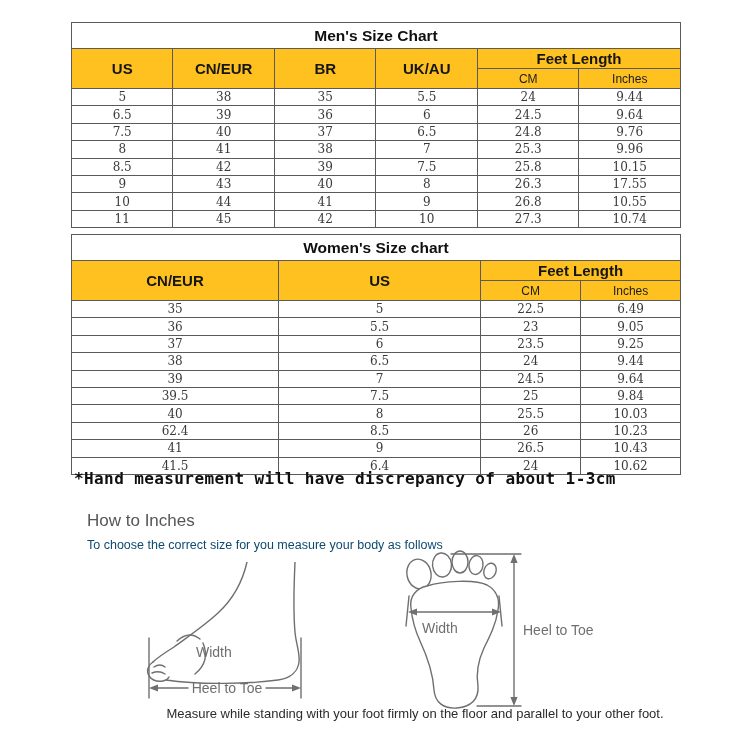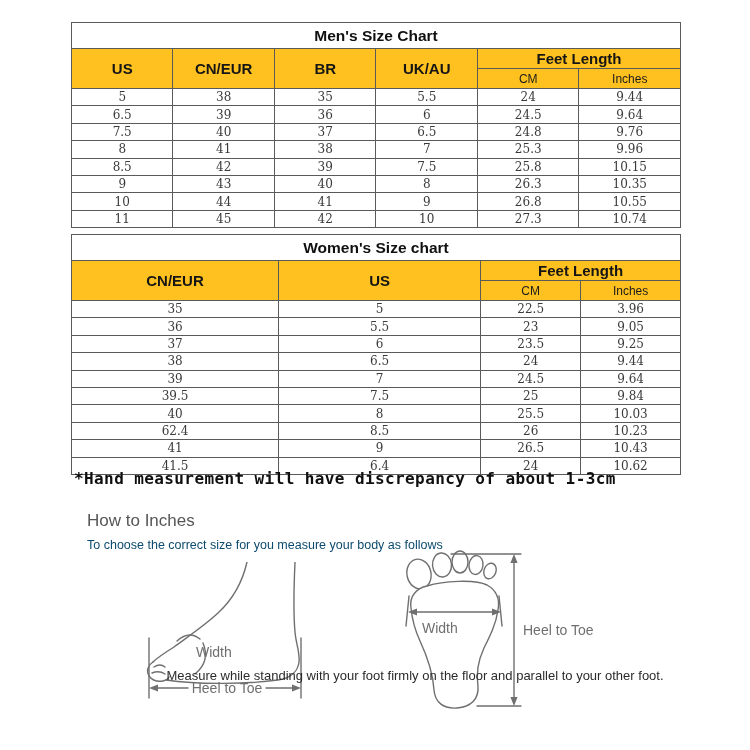--- a/index.html
+++ b/index.html
@@ -59,21 +59,21 @@
     stroke-linecap: round; stroke-linejoin: round;
   }
   .diagram ellipse, .diagram .whitefill { fill: #ffffff; }
   .diagram polygon { fill: #6f6f6f; stroke: none; }
   .diagram text {
     fill: #6f6f6f; font-family: "Liberation Sans", sans-serif;
     font-size: 14px; stroke: none;
   }
   .diagram text.onLine { paint-order: stroke; }
   .measure-footer {
-    position: absolute; left: 105px; top: 668px; width: 620px;
+    position: absolute; left: 105px; top: 706px; width: 620px;
     text-align: center; font-size: 13px; color: #2b2b2b;
   }
 </style>
 </head>
 <body>
 
 <div class="page">
 
   <table class="size-table" id="mens-table">
     <colgroup>
@@ -140,21 +140,21 @@
           <td>7.5</td>
           <td>25.8</td>
           <td>10.15</td>
         </tr>
         <tr>
           <td>9</td>
           <td>43</td>
           <td>40</td>
           <td>8</td>
           <td>26.3</td>
-          <td>10.35</td>
+          <td>17.55</td>
         </tr>
         <tr>
           <td>10</td>
           <td>44</td>
           <td>41</td>
           <td>9</td>
           <td>26.8</td>
           <td>10.55</td>
         </tr>
         <tr>
@@ -187,21 +187,21 @@
       <tr>
         <th class="hsub">CM</th>
         <th class="hsub">Inches</th>
       </tr>
     </thead>
     <tbody>
         <tr>
           <td>35</td>
           <td>5</td>
           <td>22.5</td>
-          <td>3.96</td>
+          <td>6.49</td>
         </tr>
         <tr>
           <td>36</td>
           <td>5.5</td>
           <td>23</td>
           <td>9.05</td>
         </tr>
         <tr>
           <td>37</td>
           <td>6</td>

